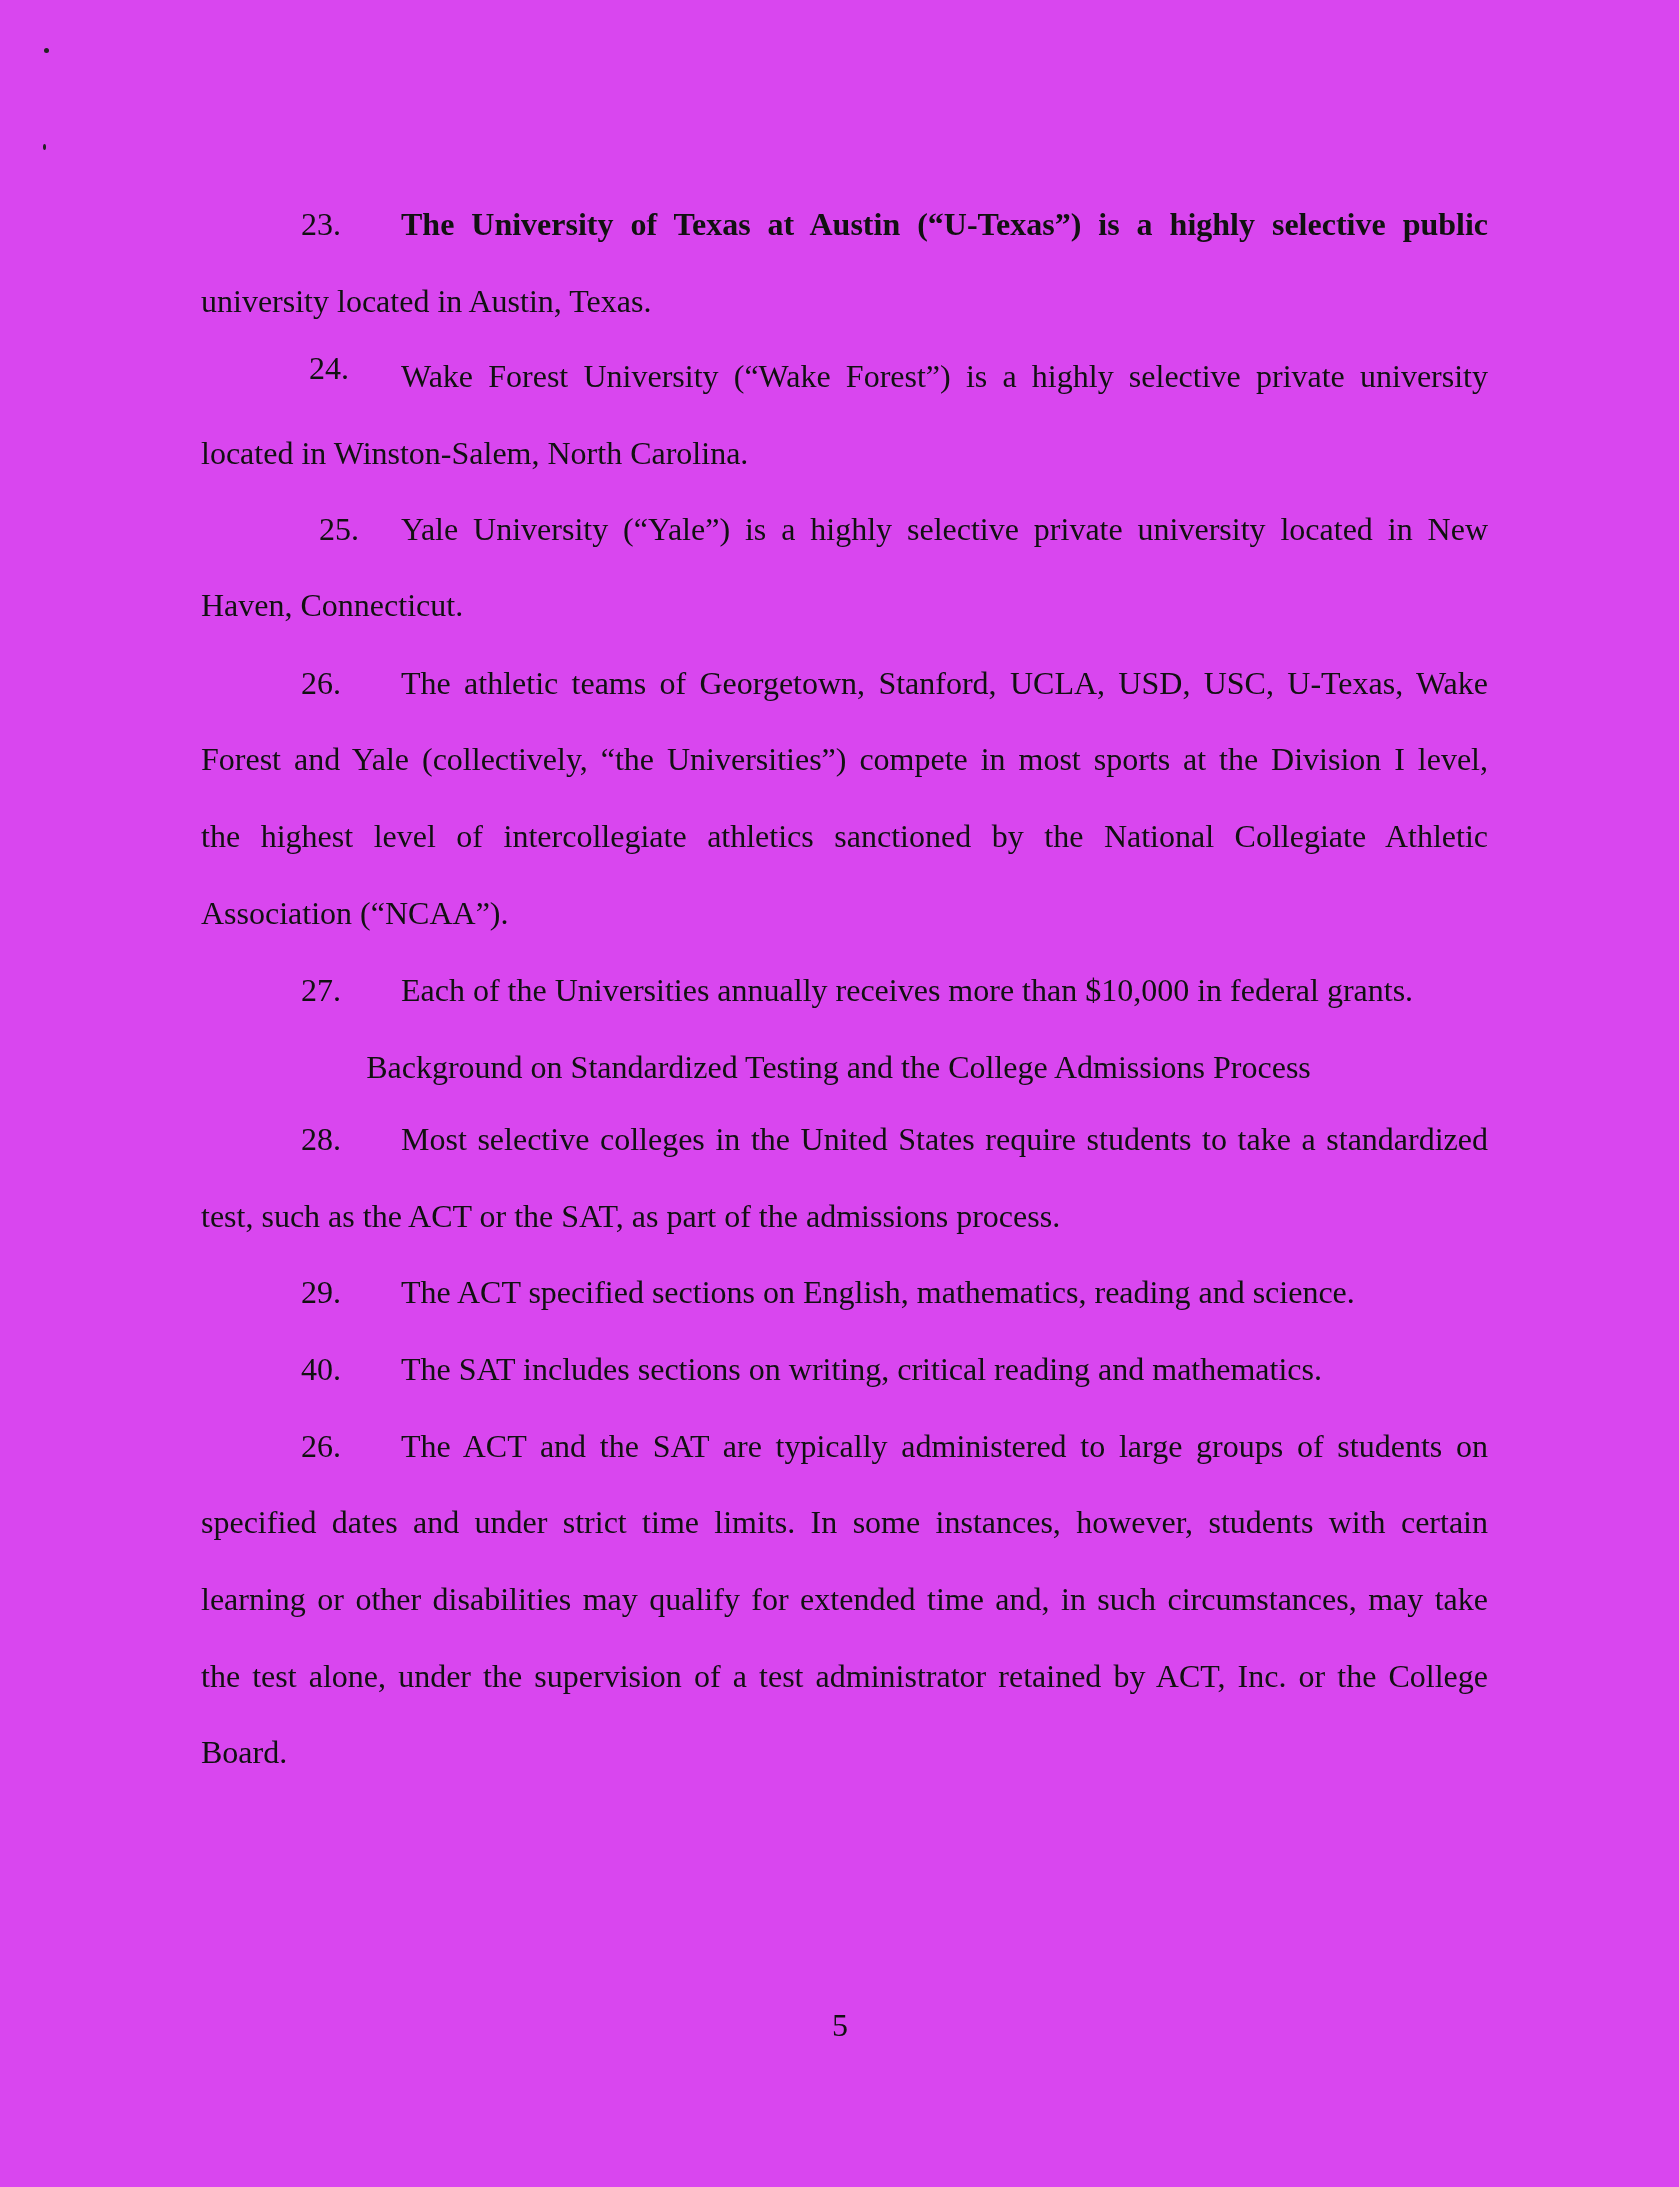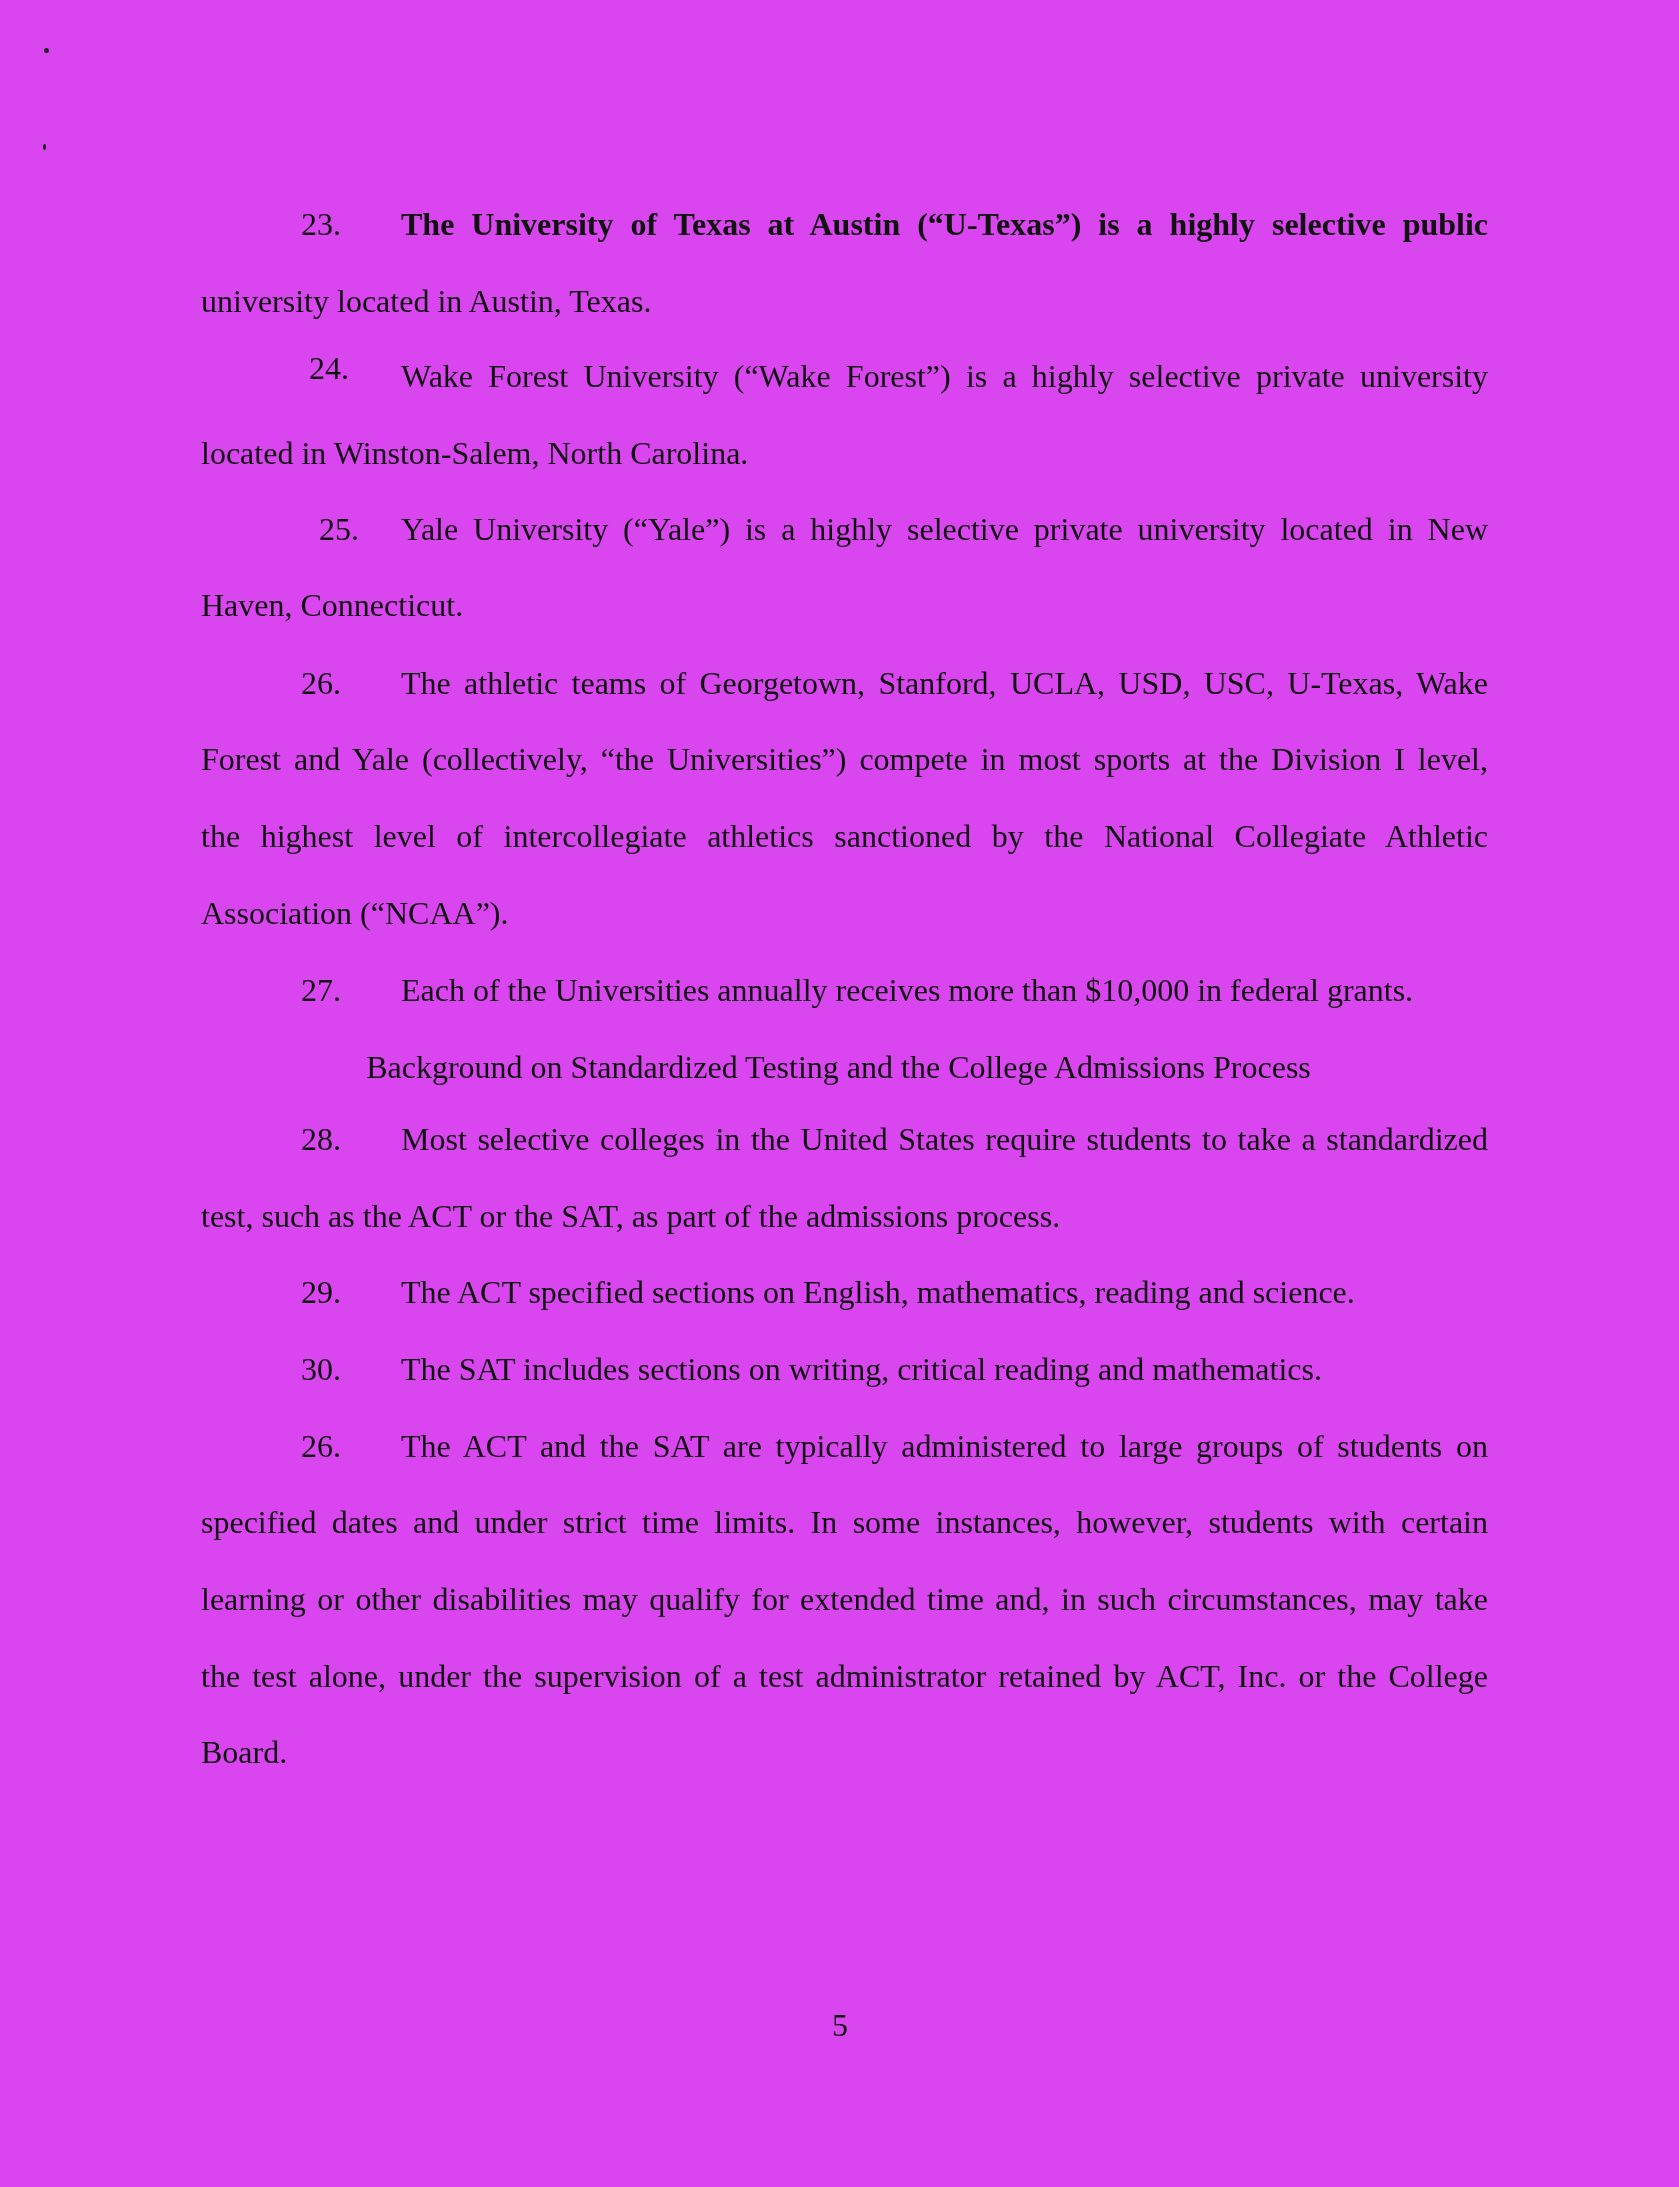--- a/index.html
+++ b/index.html
@@ -72,21 +72,21 @@
     <div class="line first justify" style="top:1119px;">Most selective colleges in the United States require students to take a standardized</div>
     <div class="line" style="top:1196px;">test, such as the ACT or the SAT, as part of the admissions process.</div>
   </div>
 
   <div>
     <span class="line num" style="top:1272px;width:auto;left:301px;">29.</span>
     <div class="line first" style="top:1272px;">The ACT specified sections on English, mathematics, reading and science.</div>
   </div>
 
   <div>
-    <span class="line num" style="top:1349px;width:auto;left:301px;">30.</span>
+    <span class="line num" style="top:1349px;width:auto;left:301px;">40.</span>
     <div class="line first" style="top:1349px;">The SAT includes sections on writing, critical reading and mathematics.</div>
   </div>
 
   <div>
     <span class="line num" style="top:1426px;width:auto;left:301px;">26.</span>
     <div class="line first justify" style="top:1426px;">The ACT and the SAT are typically administered to large groups of students on</div>
     <div class="line justify" style="top:1502px;">specified dates and under strict time limits. In some instances, however, students with certain</div>
     <div class="line justify" style="top:1579px;">learning or other disabilities may qualify for extended time and, in such circumstances, may take</div>
     <div class="line justify" style="top:1656px;">the test alone, under the supervision of a test administrator retained by ACT, Inc. or the College</div>
     <div class="line" style="top:1732px;">Board.</div>

